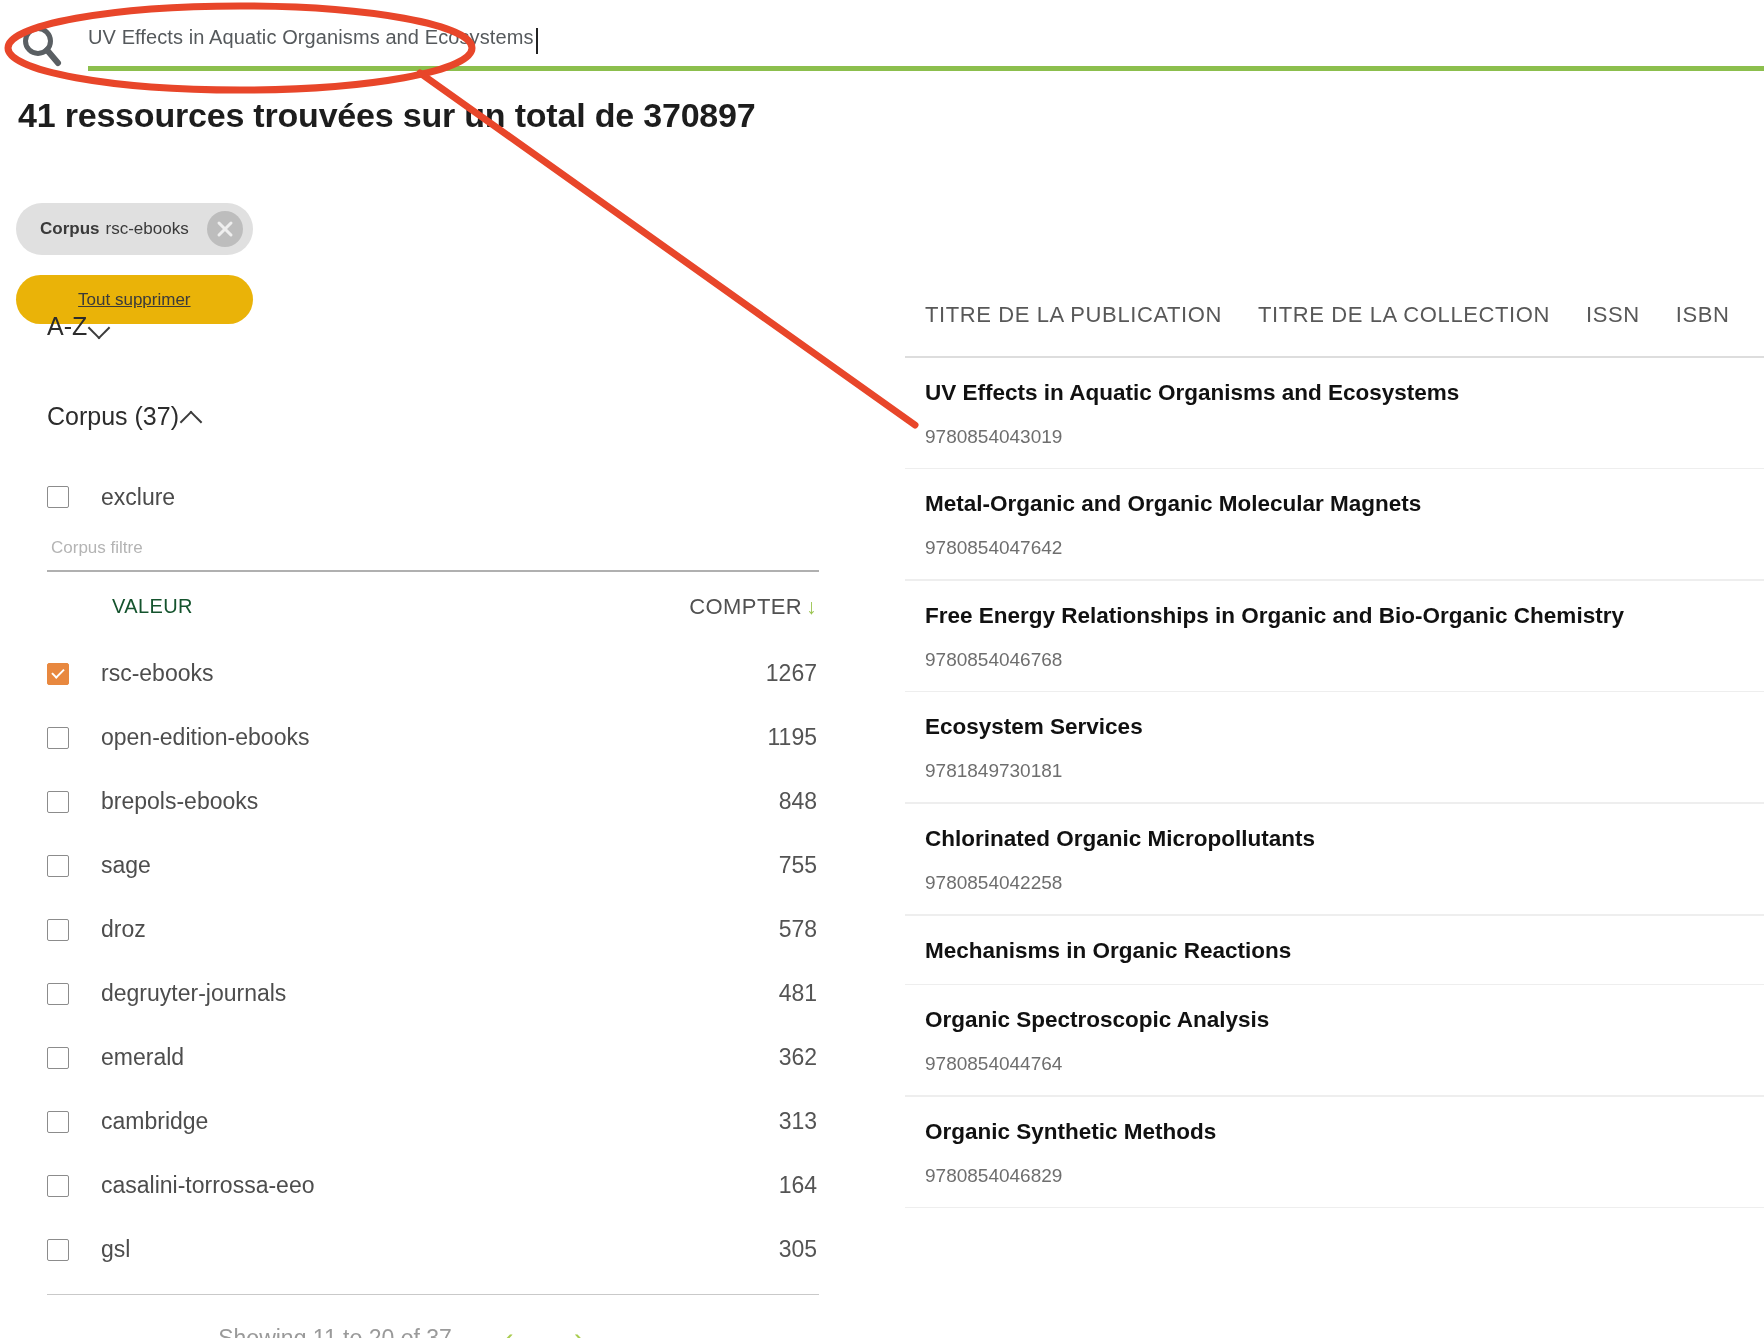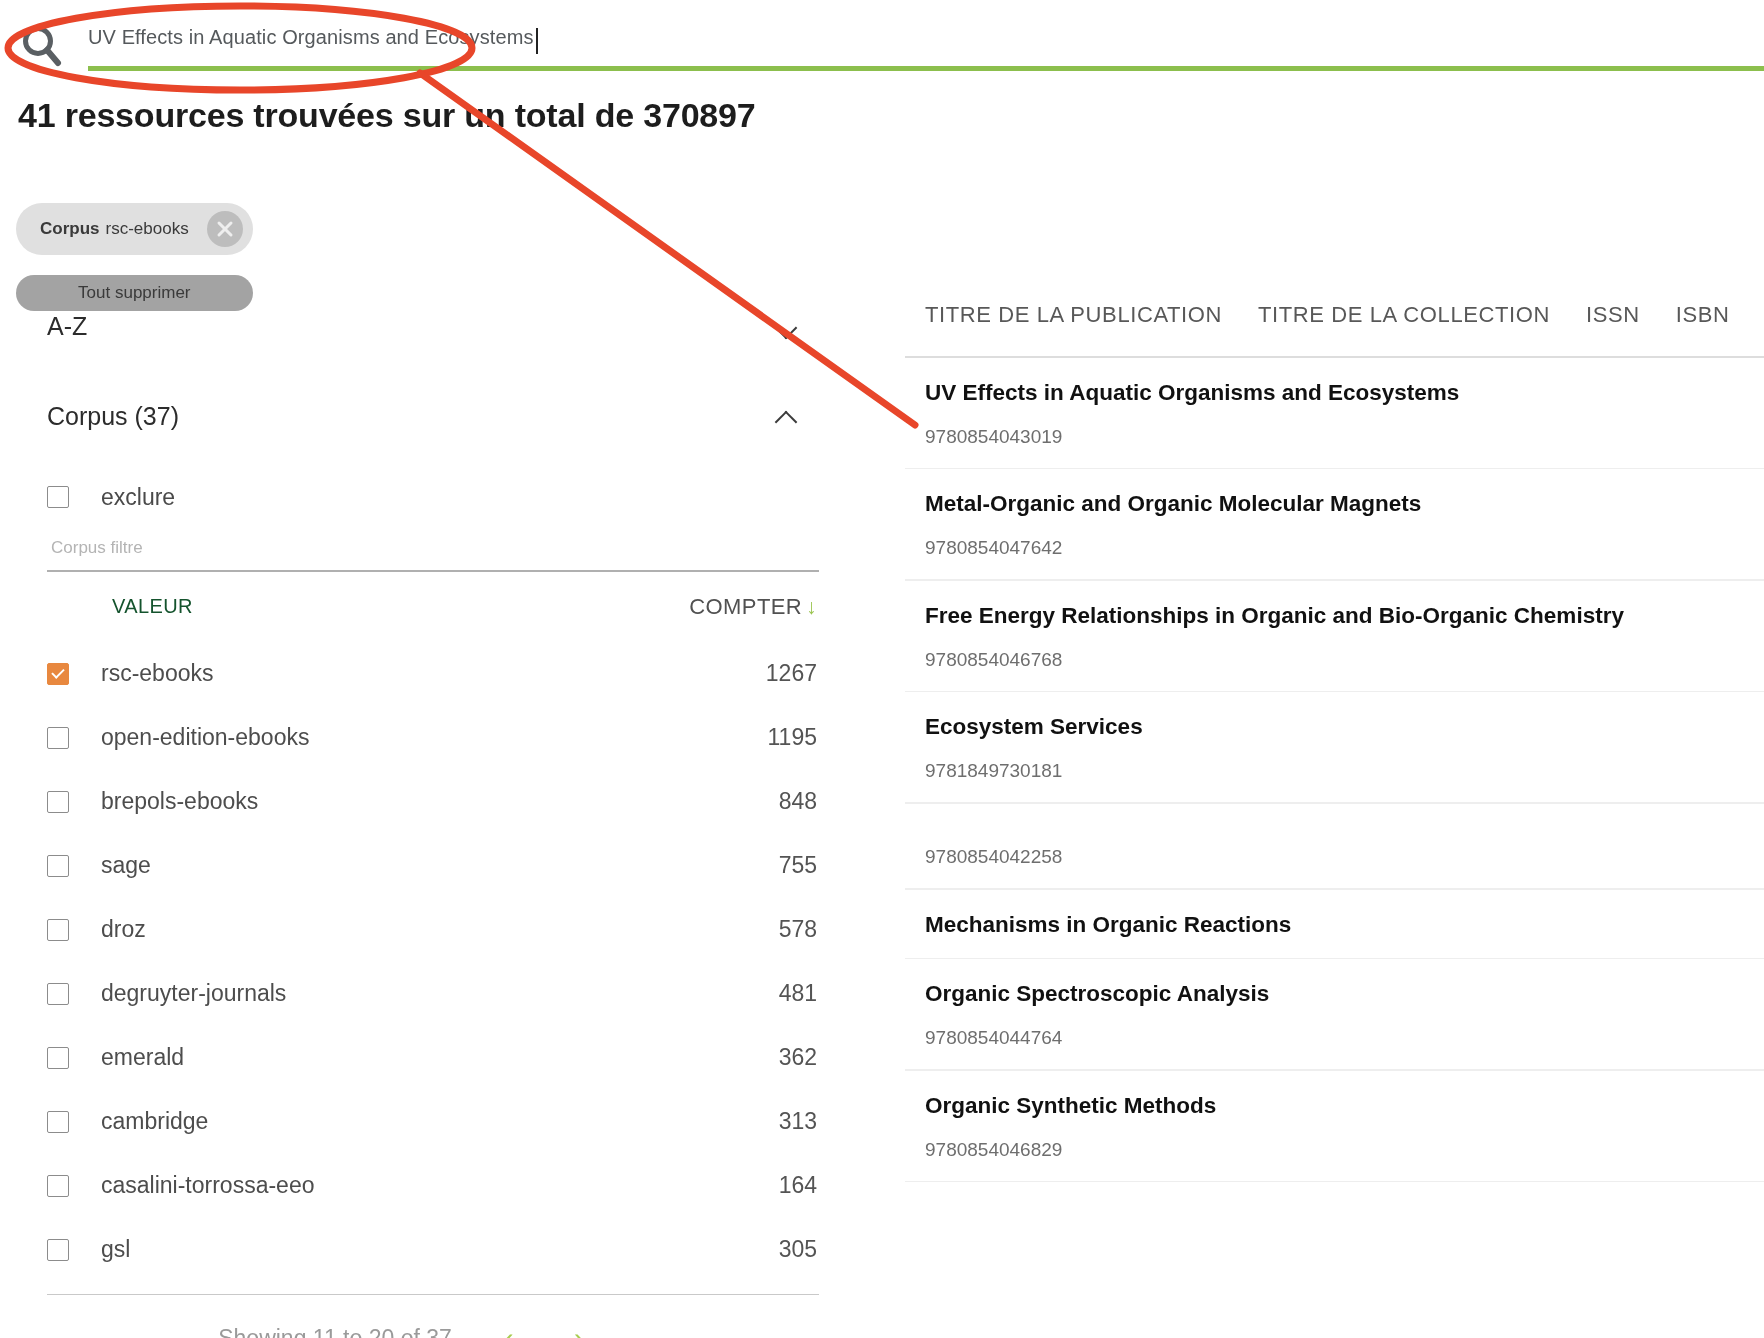--- a/index.html
+++ b/index.html
@@ -53,28 +53,28 @@
     font-size: 17px; color: #3a3a3a; white-space: nowrap;
   }
   .chip-strong { font-weight: bold; margin-right: 6px; }
   .chip-x {
     width: 36px; height: 36px; border-radius: 50%; background: #bdbdbd;
     margin-left: 18px; display: flex; align-items: center; justify-content: center;
     flex: 0 0 auto;
   }
   .chip-plain {
     display: flex; align-items: center; justify-content: center;
-    height: 36px; min-width: 172px; background: #a3a3a3; border-radius: 26px;
-    padding: 0 24px; font-size: 17px; color: #3a3a3a;
+    height: 49px; min-width: 172px; background: #eab308; border-radius: 26px;
+    padding: 0 24px; font-size: 17px; color: #3a3a3a; text-decoration: underline;
   }
 
   
   .facets { position: absolute; left: 0; top: 290px; width: 830px; }
   .facet-head {
-    display: flex; align-items: center; justify-content: space-between;
+    display: flex; align-items: center; justify-content: flex-start;
     padding: 0 30px 0 47px; height: 72px;
   }
   .facet-head-title { font-size: 25px; color: #2c2c2c; }
   .chev { width: 26px; height: 16px; position: relative; }
   .chev::before {
     content: ""; position: absolute; left: 4px; top: 2px;
     width: 14px; height: 14px; border-right: 2.4px solid #3b3b3b;
     border-bottom: 2.4px solid #3b3b3b;
   }
   .chev.down::before { transform: rotate(45deg); }
@@ -322,20 +322,21 @@
           <div class="result-title">Free Energy Relationships in Organic and Bio-Organic Chemistry</div>
           <div class="result-isbn">9780854046768</div>
         </div>
         <div class="result-rule"></div>
         <div class="result-item">
           <div class="result-title">Ecosystem Services</div>
           <div class="result-isbn">9781849730181</div>
         </div>
         <div class="result-rule"></div>
         <div class="result-item">
+          <div class="result-title">Chlorinated Organic Micropollutants</div>
           <div class="result-isbn">9780854042258</div>
         </div>
         <div class="result-rule"></div>
         <div class="result-item">
           <div class="result-title">Mechanisms in Organic Reactions</div>
         </div>
         <div class="result-rule"></div>
         <div class="result-item">
           <div class="result-title">Organic Spectroscopic Analysis</div>
           <div class="result-isbn">9780854044764</div>

